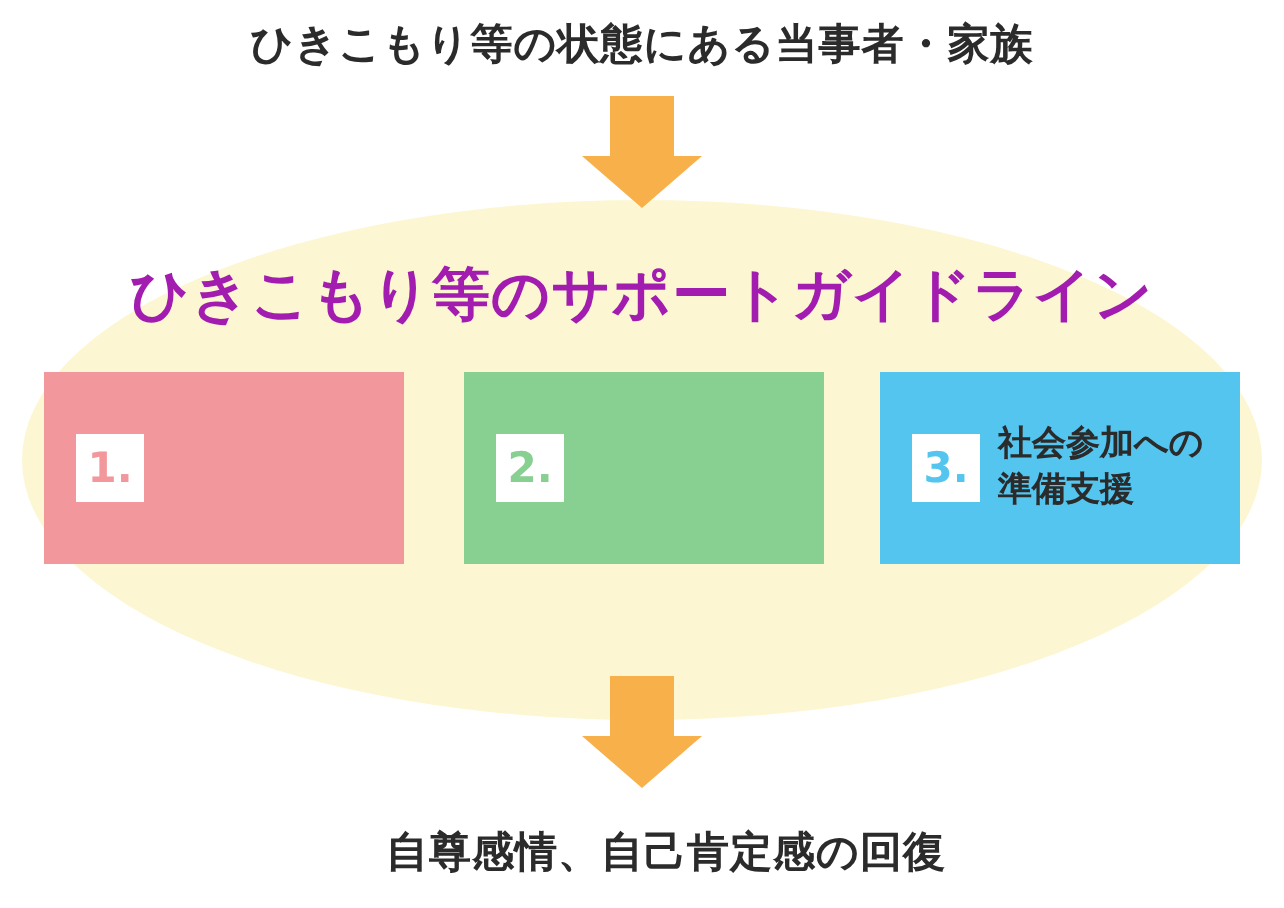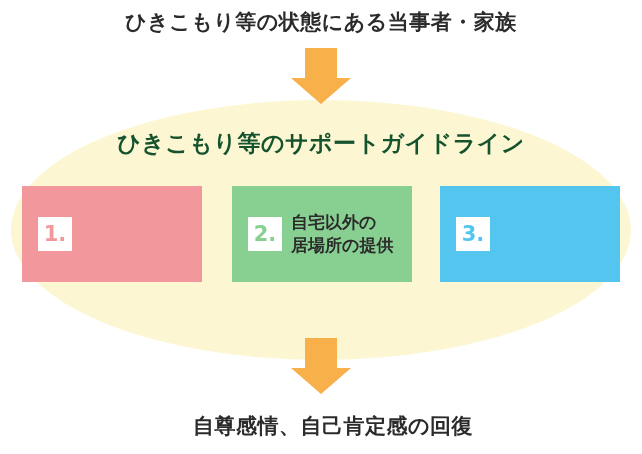--- a/index.html
+++ b/index.html
@@ -61,24 +61,24 @@
     color: #2b2b2b;
     z-index: 4;
     white-space: nowrap;
   }
   .ellipse-title {
     position: absolute;
     left: 0;
     top: 128px;
     width: 642px;
     text-align: center;
-    font-size: 23px;
+    font-size: 29px;
     font-weight: bold;
     letter-spacing: 0.5px;
-    color: #14532d;
+    color: #a21caf;
     z-index: 4;
     white-space: nowrap;
   }
 
   
   .arrow {
     position: absolute;
     width: 60px;
     height: 56px;
     z-index: 3;
@@ -157,26 +157,26 @@
   <div class="ellipse-title">ひきこもり等のサポートガイドライン</div>
 
   <div class="steps">
 
     <div class="step step-1">
       <div class="badge">1.</div>
     </div>
 
     <div class="step step-2">
       <div class="badge">2.</div>
-      <div class="step-label">自宅以外の
-居場所の提供</div>
     </div>
 
     <div class="step step-3">
       <div class="badge">3.</div>
+      <div class="step-label">社会参加への
+準備支援</div>
     </div>
 
   </div>
 
   <div class="arrow arrow-bottom">
     <svg viewBox="0 0 60 56" xmlns="http://www.w3.org/2000/svg" aria-hidden="true">
       <polygon points="14,0 46,0 46,30 60,30 30,56 0,30 14,30" fill="#f8b04a"></polygon>
     </svg>
   </div>
 

